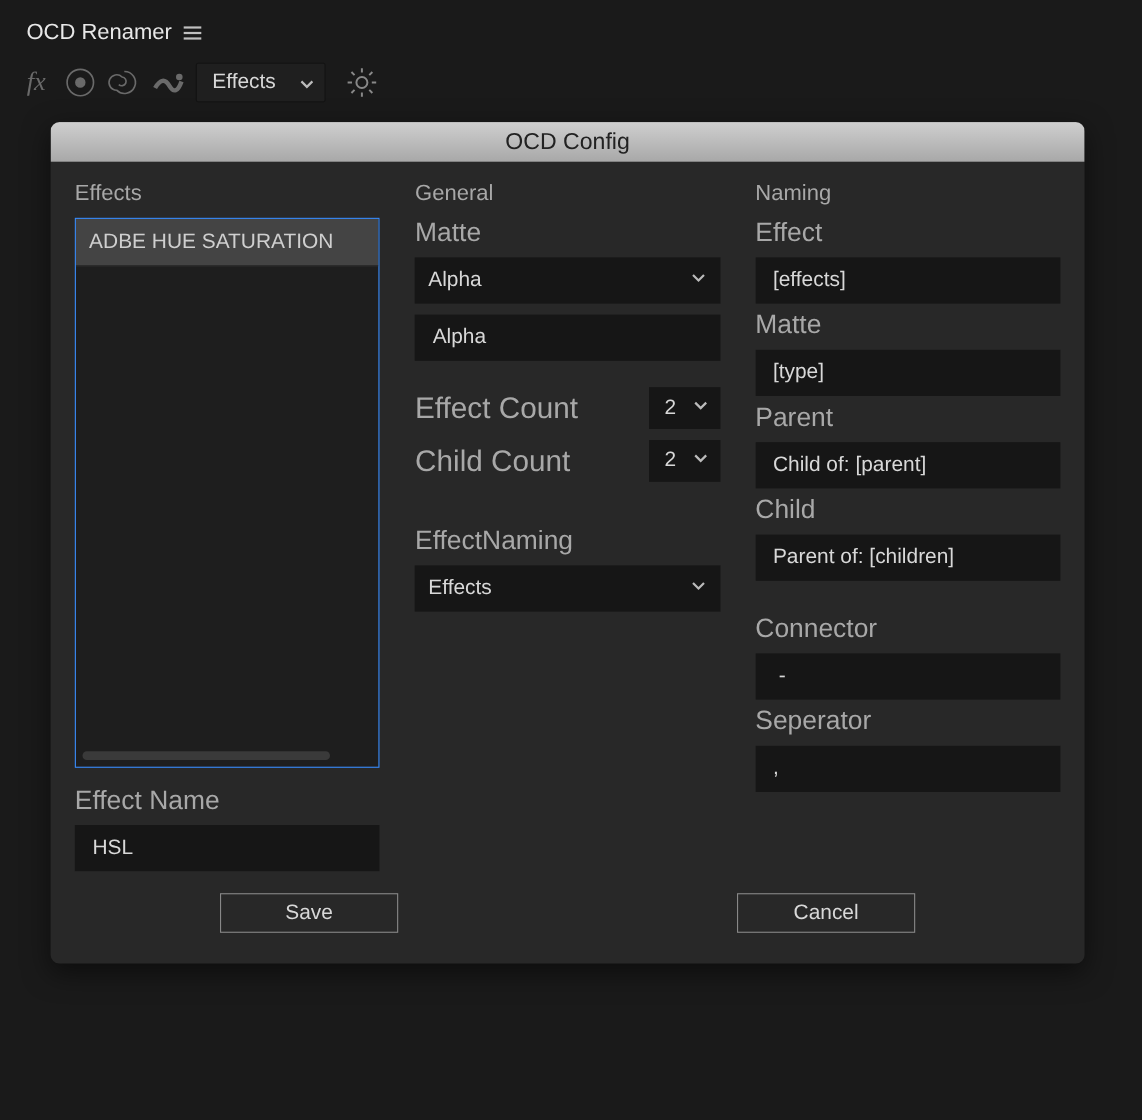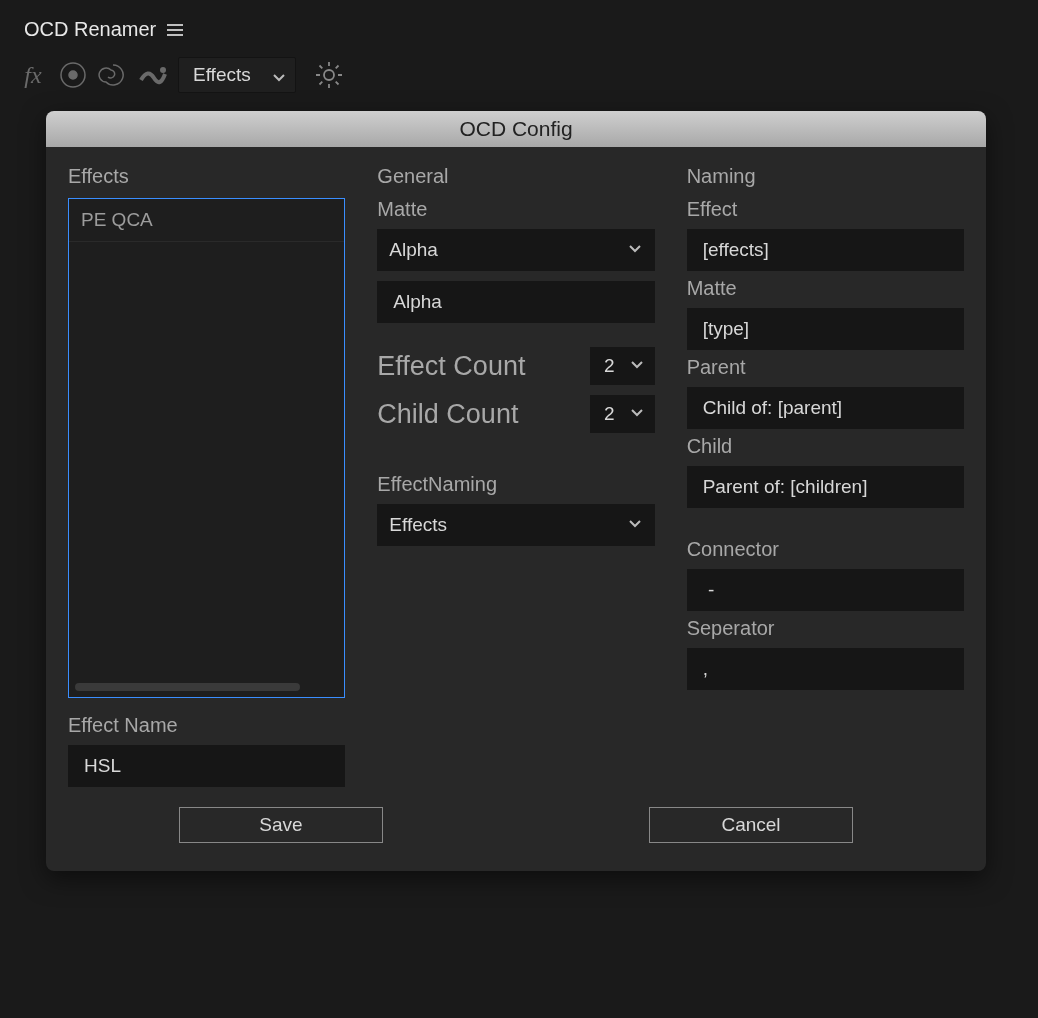--- a/index.html
+++ b/index.html
@@ -62,37 +62,37 @@
   border:1px solid #3a8eff; background:#1e1e1e; height:500px; overflow:hidden;
   margin-bottom:10px; position:relative;
 }
 .list-item {
   padding:10px 12px; color:#9c9c9c; font-size:19px; white-space:nowrap; overflow:hidden; text-overflow:ellipsis;
   border-bottom:1px solid #2a2a2a; cursor:pointer;
 }
 .list-item.selected { background:#444; color:#cfcfcf; }
 .list-scroll-bottom { position:absolute; bottom:6px; left:6px; right:44px; height:8px; background:#3a3a3a; border-radius:4px; }
 
-.field-label { color:#a8a8a8; font-size:20px; margin-top:6px; margin-bottom:8px; }
+.field-label { color:#a8a8a8; font-size:24px; margin-top:6px; margin-bottom:8px; }
 .input-box {
   background:#161616; color:#d8d8d8; border:none; padding:10px 16px; font-size:19px;
   width:100%; outline:none;
 }
 .select {
   background:#161616; color:#d8d8d8; display:flex; align-items:center; justify-content:space-between;
   padding:10px 12px; font-size:19px; cursor:pointer; margin-bottom:10px;
 }
 .select .chev svg { stroke:#bbb; }
 .inline-row { display:flex; align-items:center; justify-content:space-between; margin-bottom:10px; }
 .inline-row .lbl { font-size:27px; color:#a8a8a8; }
 .small-select { background:#161616; color:#d8d8d8; display:flex; align-items:center; gap:14px; padding:8px 10px 8px 14px; font-size:19px; cursor:pointer; }
 .buttons-row { display:flex; justify-content:space-around; padding:12px 60px 28px; gap:120px; }
 .btn {
   border:1px solid #888; background:transparent; color:#d8d8d8; font-size:19px;
-  padding:6px 0; width:204px; cursor:pointer; text-align:center;
+  padding:6px 0; width:162px; cursor:pointer; text-align:center;
 }
 .spacer-md { height:24px; }
 .col2 { flex:1; }
 .col3 { flex:1; }
 .chev svg { width:16px; height:16px; stroke:#bbb; fill:none; stroke-width:2; }
 </style>
 </head>
 <body>
 
 <div class="app-header">
@@ -137,21 +137,21 @@
   </div>
 </div>
 
 <div class="dialog">
   <div class="dialog-title">OCD Config</div>
   <div class="dialog-body">
 
     <div class="col">
       <div class="section-label">Effects</div>
       <div class="list-box">
-        <div class="list-item">PE QCA</div>
+        <div class="list-item selected">ADBE HUE SATURATION</div>
         <div class="list-scroll-bottom"></div>
       </div>
       <div class="field-label">Effect Name</div>
       <input class="input-box" value="HSL" style="">
     </div>
 
     <div class="col col2">
       <div class="section-label">General</div>
       <div class="field-label" style="margin-top:0">Matte</div>
       <div class="select">

